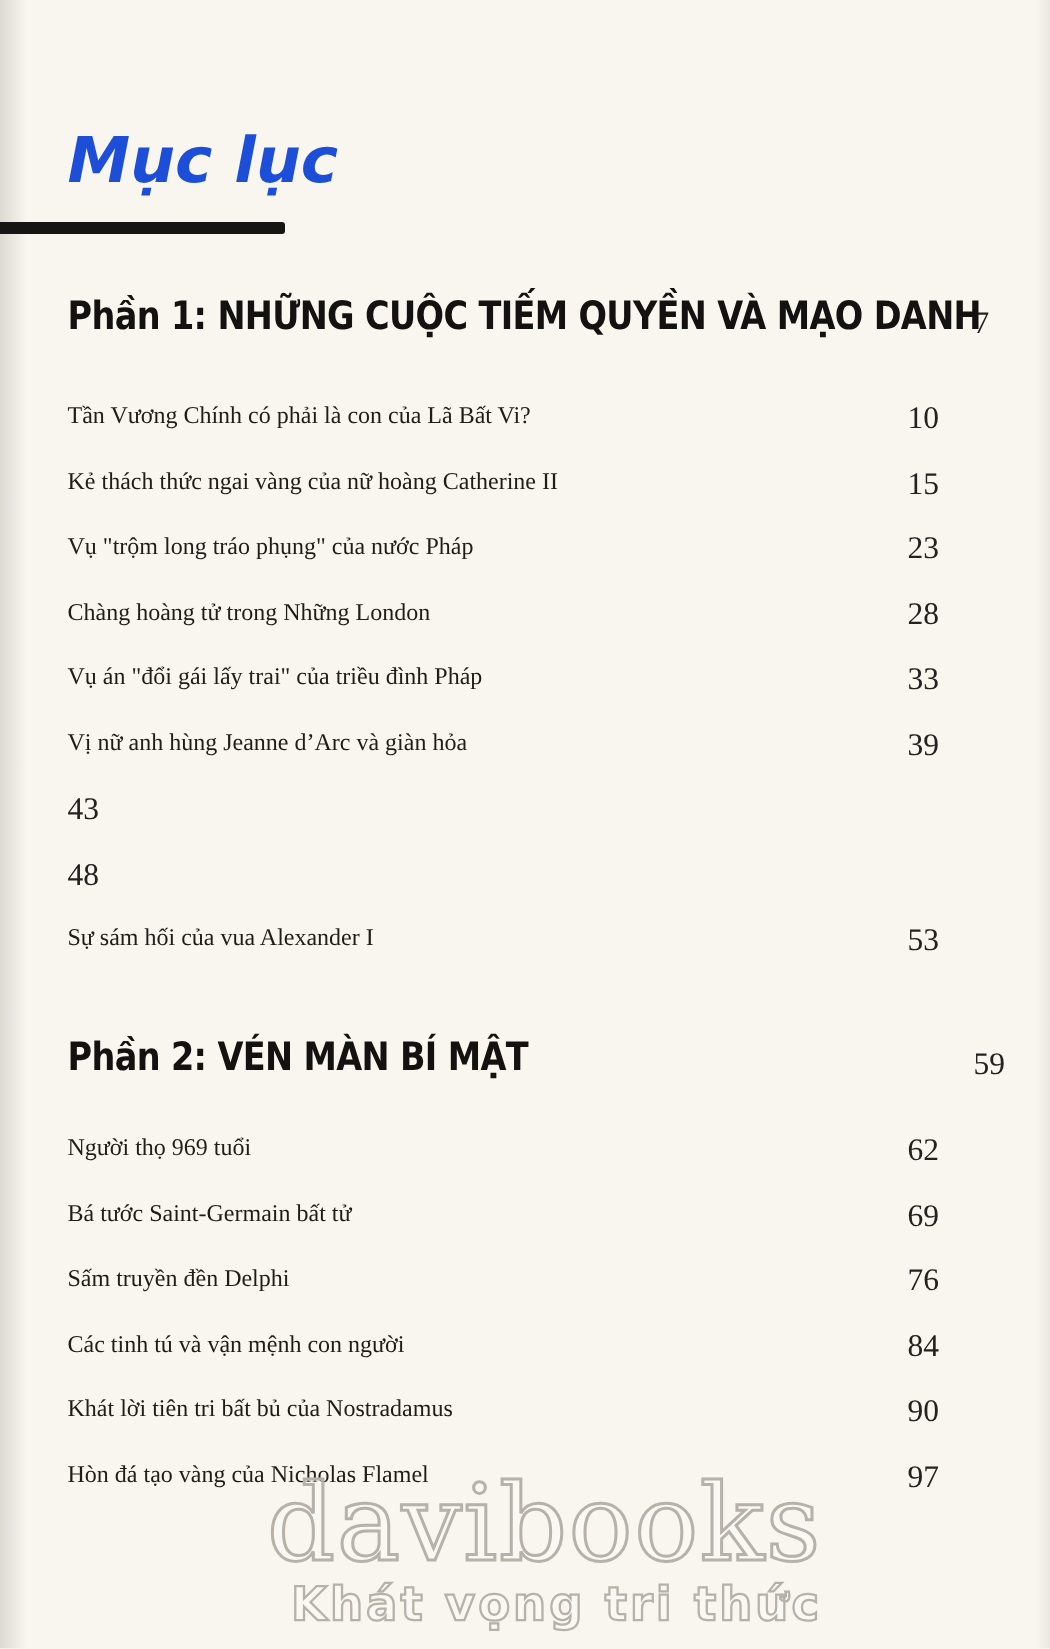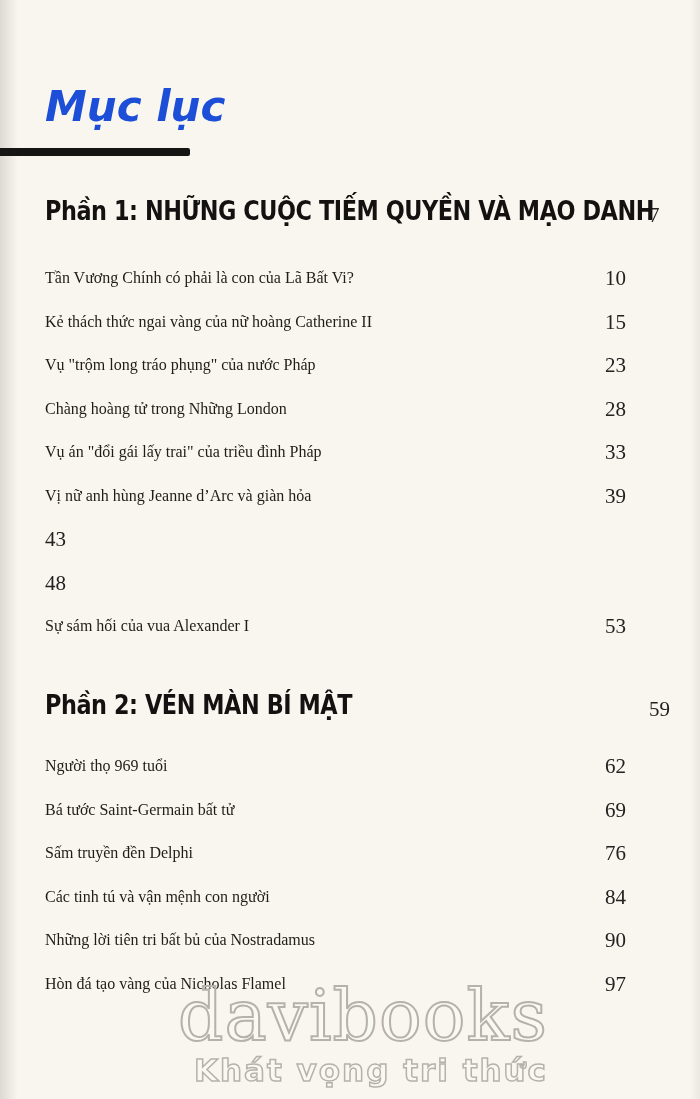--- a/index.html
+++ b/index.html
@@ -214,21 +214,21 @@
     </div>
     <div class="entry">
       <span class="entry-title">Sấm truyền đền Delphi</span>
       <span class="entry-page">76</span>
     </div>
     <div class="entry">
       <span class="entry-title">Các tinh tú và vận mệnh con người</span>
       <span class="entry-page">84</span>
     </div>
     <div class="entry">
-      <span class="entry-title">Những lời tiên tri bất bủ của Nostradamus</span>
+      <span class="entry-title">Khát lời tiên tri bất bủ của Nostradamus</span>
       <span class="entry-page">90</span>
     </div>
     <div class="entry">
       <span class="entry-title">Hòn đá tạo vàng của Nicholas Flamel</span>
       <span class="entry-page">97</span>
     </div>
   </div>
 </div>
 
 <div class="watermark">

